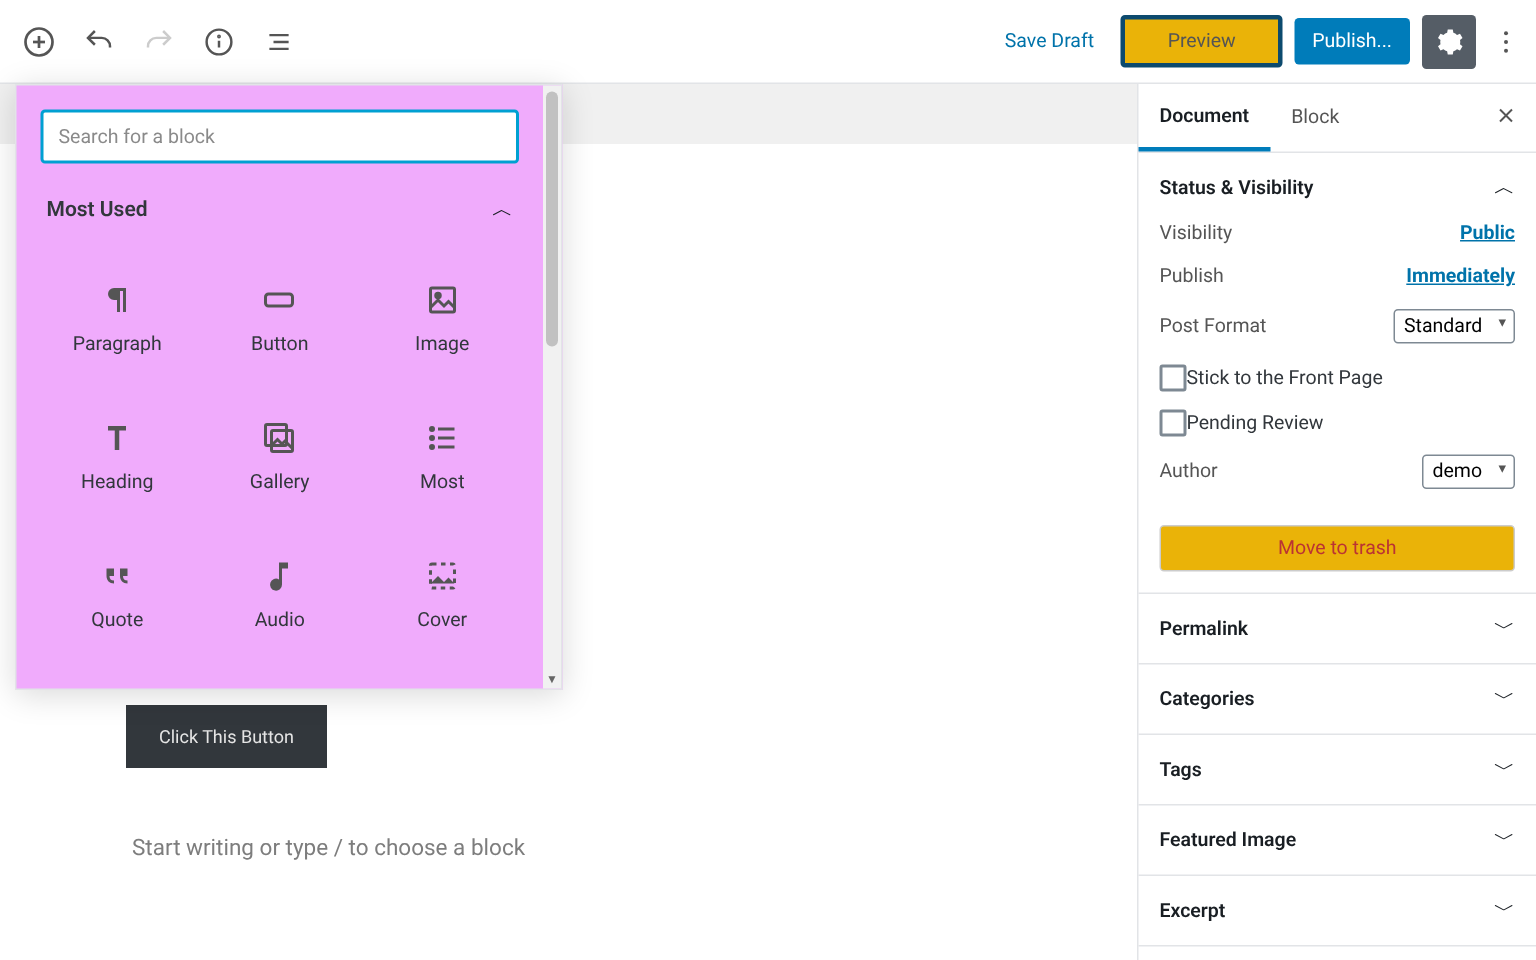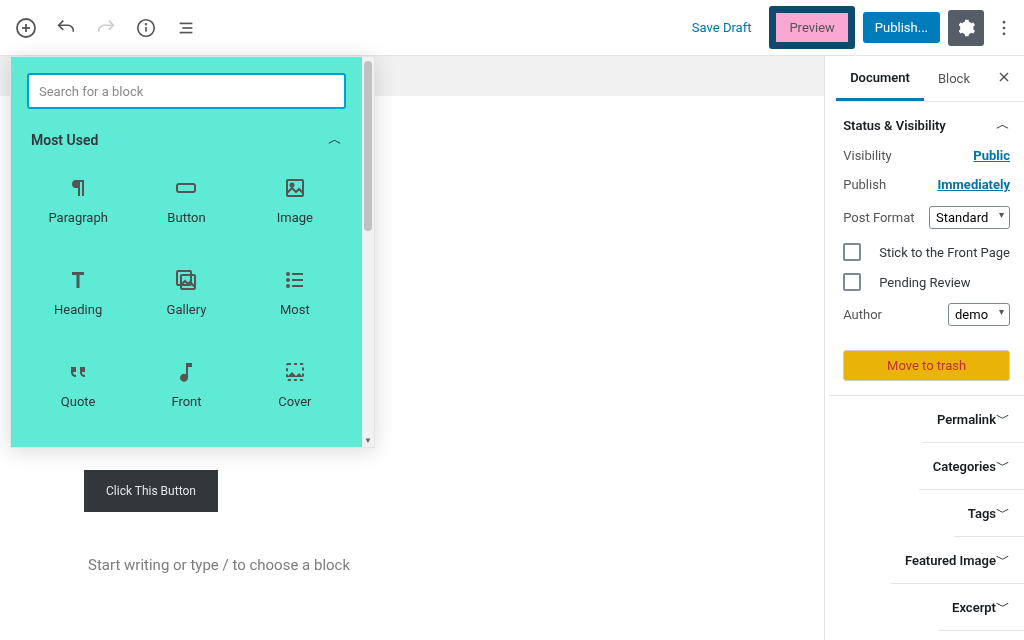--- a/index.html
+++ b/index.html
@@ -5,38 +5,38 @@
   * { box-sizing: border-box; margin: 0; padding: 0; font-family: -apple-system, BlinkMacSystemFont, "Segoe UI", Roboto, sans-serif; }
   body { width: 1024px; height: 640px; background: #fff; position: relative; overflow: hidden; }
 
   
   .topbar { height: 56px; display: flex; align-items: center; padding: 0 8px; border-bottom: 1px solid #e2e4e7; gap: 28px; }
   .topbar-left { display: flex; align-items: center; gap: 4px; }
   .topbar-right { margin-left: auto; display: flex; align-items: center; gap: 8px; }
   .icon-btn { width: 36px; height: 36px; display: flex; align-items: center; justify-content: center; background: none; border: none; cursor: pointer; color: #555; border-radius:4px;}
   .icon-btn.disabled { color: #ccc; }
   .save-draft { color: #0073aa; font-size: 13px; background: none; border: none; cursor: pointer; padding: 8px 10px; }
-  .preview-btn { background: #f9a8d4; border: 7px solid #0c4a6e; color: #555; font-size: 13px; padding: 7px 13px; border-radius: 3px; cursor: pointer; }
+  .preview-btn { background: #eab308; border: 3px solid #0c4a6e; color: #555; font-size: 13px; padding: 7px 28px; border-radius: 3px; cursor: pointer; }
   .publish-btn { background: #007cba; color: #fff; border: none; font-size: 13px; padding: 8px 12px; border-radius: 3px; cursor: pointer; }
   .settings-btn { background: #555d66; color: #fff; width: 36px; height: 36px; display:flex;align-items:center;justify-content:center; border:none; border-radius:3px; cursor:pointer;}
   .kebab-btn { background:none;border:none;cursor:pointer;color:#555;width:24px;height:36px;display:flex;align-items:center;justify-content:center;}
 
   
   .workspace { display:flex; height: calc(640px - 56px); }
   .canvas { flex:1; position:relative; background:#fff; }
   .canvas-gray-band { height:40px; background:#f0f0f0; width:100%; }
-  .sidebar { width:200px; border-left:1px solid #e2e4e7; background:#fff; display:flex; flex-direction:column;align-items:flex-end;}
-
-  
-  .popover { position:absolute; top:56px; left:10px; width:365px; background:#5eead4; border:1px solid #e2e4e7; box-shadow:0 3px 20px rgba(0,0,0,.15); z-index:50; display:flex;}
+  .sidebar { width:266px; border-left:1px solid #e2e4e7; background:#fff; display:flex; flex-direction:column;}
+
+  
+  .popover { position:absolute; top:56px; left:10px; width:365px; background:#f0abfc; border:1px solid #e2e4e7; box-shadow:0 3px 20px rgba(0,0,0,.15); z-index:50; display:flex;}
   .popover-inner{ flex:1; padding:16px 16px 20px 16px;}
   .search-wrap { }
   .search-input { width:100%; height:36px; border:2px solid #00a0d2; border-radius:3px; padding:0 10px; font-size:13px; outline:none; color:#555;}
   .search-input::placeholder{color:#8a8a8a;}
-  .section-head { display:flex; align-items:center; justify-content:space-between; margin-top:22px; margin-bottom:8px; padding:0 4px;}
+  .section-head { display:flex; align-items:center; justify-content:space-between; margin-top:22px; margin-bottom:20px; padding:0 4px;}
   .section-head-title { font-size:14px; font-weight:600; color:#32373c;}
   .blocks-grid { display:grid; grid-template-columns: repeat(3, 1fr); gap:6px 6px; }
   .block-item { display:flex; flex-direction:column; align-items:center; justify-content:center; height:86px; cursor:pointer; border-radius:3px; color:#555;}
   .block-item .label { font-size:13px; margin-top:10px; color:#32373c;}
   .block-item svg { width:24px; height:24px; }
   .popover-scroll { width:12px; background:#f1f1f1; position:relative;}
   .popover-scroll .thumb { position:absolute; top:4px; left:2px; width:8px; height:170px; background:#c1c1c1; border-radius:4px;}
   .popover-scroll .down { position:absolute; bottom:2px; left:0; width:12px; text-align:center; font-size:8px; color:#666;}
 
   
@@ -51,21 +51,21 @@
   .panel { border-bottom:1px solid #e2e4e7; }
   .panel-head { display:flex; align-items:center; justify-content:space-between; padding:14px 14px; cursor:pointer;}
   .panel-title { font-size:13px; font-weight:600; color:#191e23;}
   .panel-body { padding: 0 14px 14px 14px; font-size:13px; color:#555;}
   .row { display:flex; justify-content:space-between; align-items:center; margin-bottom:14px;}
   .row:last-child{margin-bottom:0;}
   .link { color:#0073aa; text-decoration:underline; cursor:pointer; font-size:13px;font-weight:bold;}
   .select { border:1px solid #7e8993; background:#fff; font-size:13px; padding:3px 20px 3px 6px; border-radius:3px; appearance:none; position:relative;}
   .select-wrap{position:relative;display:inline-block;}
   .select-wrap::after{content:"▾";position:absolute;right:6px;top:3px;font-size:10px;color:#555;pointer-events:none;}
-  .check-row { display:flex; align-items:center; gap:18px; margin-bottom:12px; font-size:13px; color:#32373c;}
+  .check-row { display:flex; align-items:center; gap:0; margin-bottom:12px; font-size:13px; color:#32373c;}
   .checkbox { width:18px;height:18px;border:2px solid #7e8993; border-radius:2px; background:#fff;}
   .trash-btn { width:100%; border:1px solid #ccc; background:#eab308; color:#b33; font-size:13px; padding:7px 0; border-radius:3px; cursor:pointer; margin-top:10px;}
   .chev { font-size:14px; color:#191e23;}
 </style>
 </head>
 <body>
 
 <div class="topbar">
   <div class="topbar-left">
     <button class="icon-btn">
@@ -271,21 +271,21 @@
       <div class="block-item">
         <svg viewBox="0 0 24 24" fill="currentColor">
             <path d="M5 7h5v5H7c0 2 1 3 3 3v2c-3 0-5-2-5-5V7zm9 0h5v5h-3c0 2 1 3 3 3v2c-3 0-5-2-5-5V7z"></path>
           </svg>
         <span class="label">Quote</span>
       </div>
       <div class="block-item">
         <svg viewBox="0 0 24 24" fill="currentColor">
             <path d="M12 3v11.3a4 4 0 102 3.4V7h4V3h-6z"></path>
           </svg>
-        <span class="label">Front</span>
+        <span class="label">Audio</span>
       </div>
       <div class="block-item">
         <svg viewBox="0 0 24 24" fill="none" stroke="currentColor" stroke-width="2">
             <rect x="4" y="4" width="16" height="16" rx="1" stroke-dasharray="3 3"></rect>
             <path d="M4 17l5-5 4 4 3-3 4 4" fill="currentColor" stroke="none"></path>
           </svg>
         <span class="label">Cover</span>
       </div>
     </div>
   </div>

